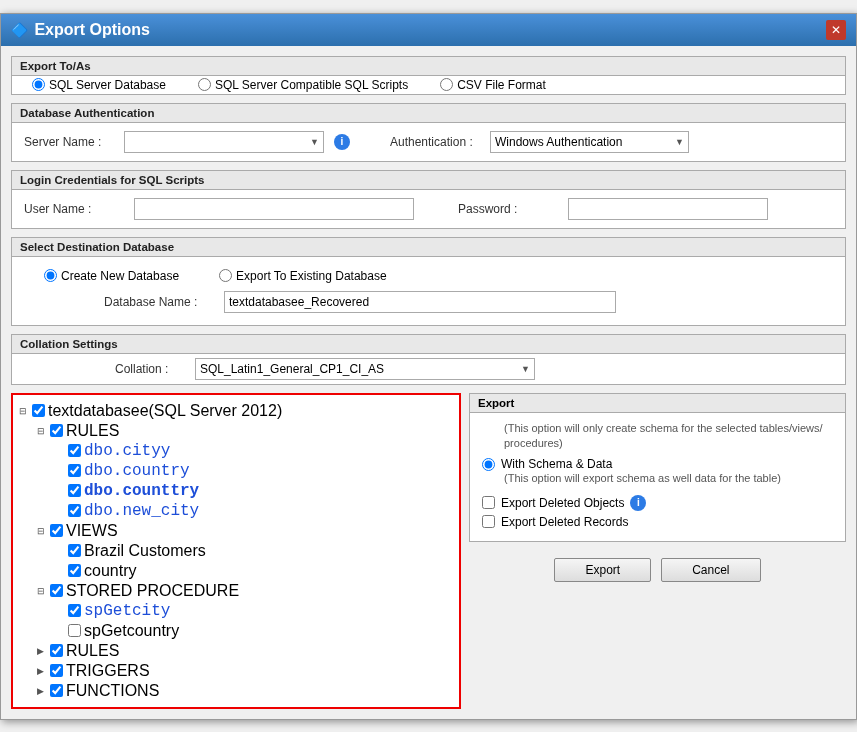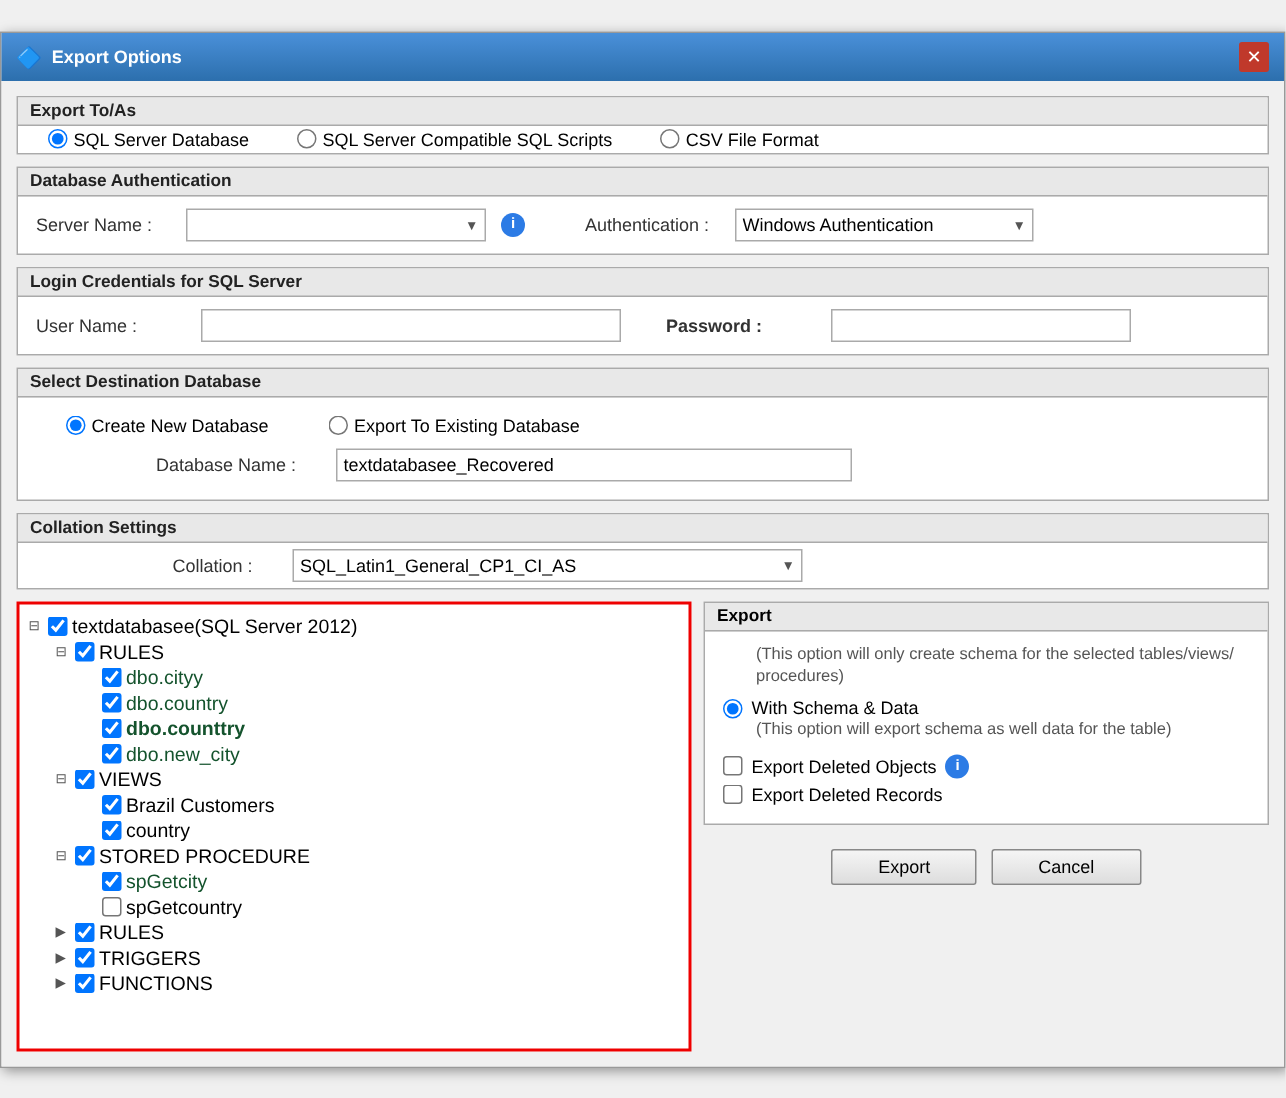--- a/index.html
+++ b/index.html
@@ -26,21 +26,21 @@
       align-items: center;
       justify-content: space-between;
       user-select: none;
     }
     .title-bar-left {
       display: flex;
       align-items: center;
       gap: 6px;
     }
     .title-text {
-      font-size: 12px;
+      font-size: 16px;
       font-weight: 600;
     }
     .close-btn {
       width: 20px;
       height: 20px;
       background: #c0392b;
       border: none;
       color: white;
       cursor: pointer;
       font-size: 12px;
@@ -187,24 +187,24 @@
       padding: 1px 0;
       cursor: pointer;
       user-select: none;
     }
     .tree-item input[type="checkbox"] {
       cursor: pointer;
       width: 13px;
       height: 13px;
     }
     .tree-item-label {
-      font-size: 13px;
+      font-size: 16px;
       color: #000;
     }
-    .tree-item-label.red { color: #14532d; }
+    .tree-item-label.red { color: #1d4ed8; font-family: Liberation Mono, monospace; }
     .tree-item-label.bold { font-weight: bold; }
     .tree-children { padding-left: 18px; }
     .tree-expand {
       font-size: 9px;
       color: #555;
       cursor: pointer;
       width: 10px;
     }
     
     .export-section {
@@ -321,47 +321,47 @@
             <select class="form-select" style="width:199px;">
               <option value="windows" selected="">Windows Authentication</option>
               <option value="sql">SQL Server Authentication</option>
             </select>
           </div>
         </div>
       </div>
     </div>
 
     <div class="section">
-      <div class="section-label">Login Credentials for SQL Server</div>
+      <div class="section-label">Login Credentials for SQL Scripts</div>
       <div class="section-content">
         <div class="credentials-row">
           <span class="form-label">User Name :</span>
           <input type="text" class="form-input" style="width: 280px;" value="">
-          <span class="form-label" style="margin-left:10px;font-weight:bold;">Password :</span>
+          <span class="form-label" style="margin-left:24px;">Password :</span>
           <input type="password" class="form-input" style="width: 200px;" value="">
         </div>
       </div>
     </div>
 
     <div class="section">
       <div class="section-label">Select Destination Database</div>
       <div class="section-content">
         <div class="dest-radio-group">
           <label class="radio-option">
             <input type="radio" name="destination" checked="" style="">
             <span>Create New Database</span>
           </label>
           <label class="radio-option">
             <input type="radio" name="destination" style="">
             <span>Export To Existing Database</span>
           </label>
         </div>
         <div class="db-name-row" style="padding-left:80px;">
           <span class="form-label" style="min-width:110px;">Database Name :</span>
-          <input type="text" class="form-input" style="width: 344px;" value="textdatabasee_Recovered">
+          <input type="text" class="form-input" style="width: 392px;" value="textdatabasee_Recovered">
         </div>
       </div>
     </div>
 
     <div class="section">
       <div class="section-label">Collation Settings</div>
       <div class="collation-row" style="padding-left:103px;">
         <span class="form-label" style="min-width:70px;">Collation :</span>
         <div class="select-wrapper">
           <select class="form-select" style="width:340px;">

